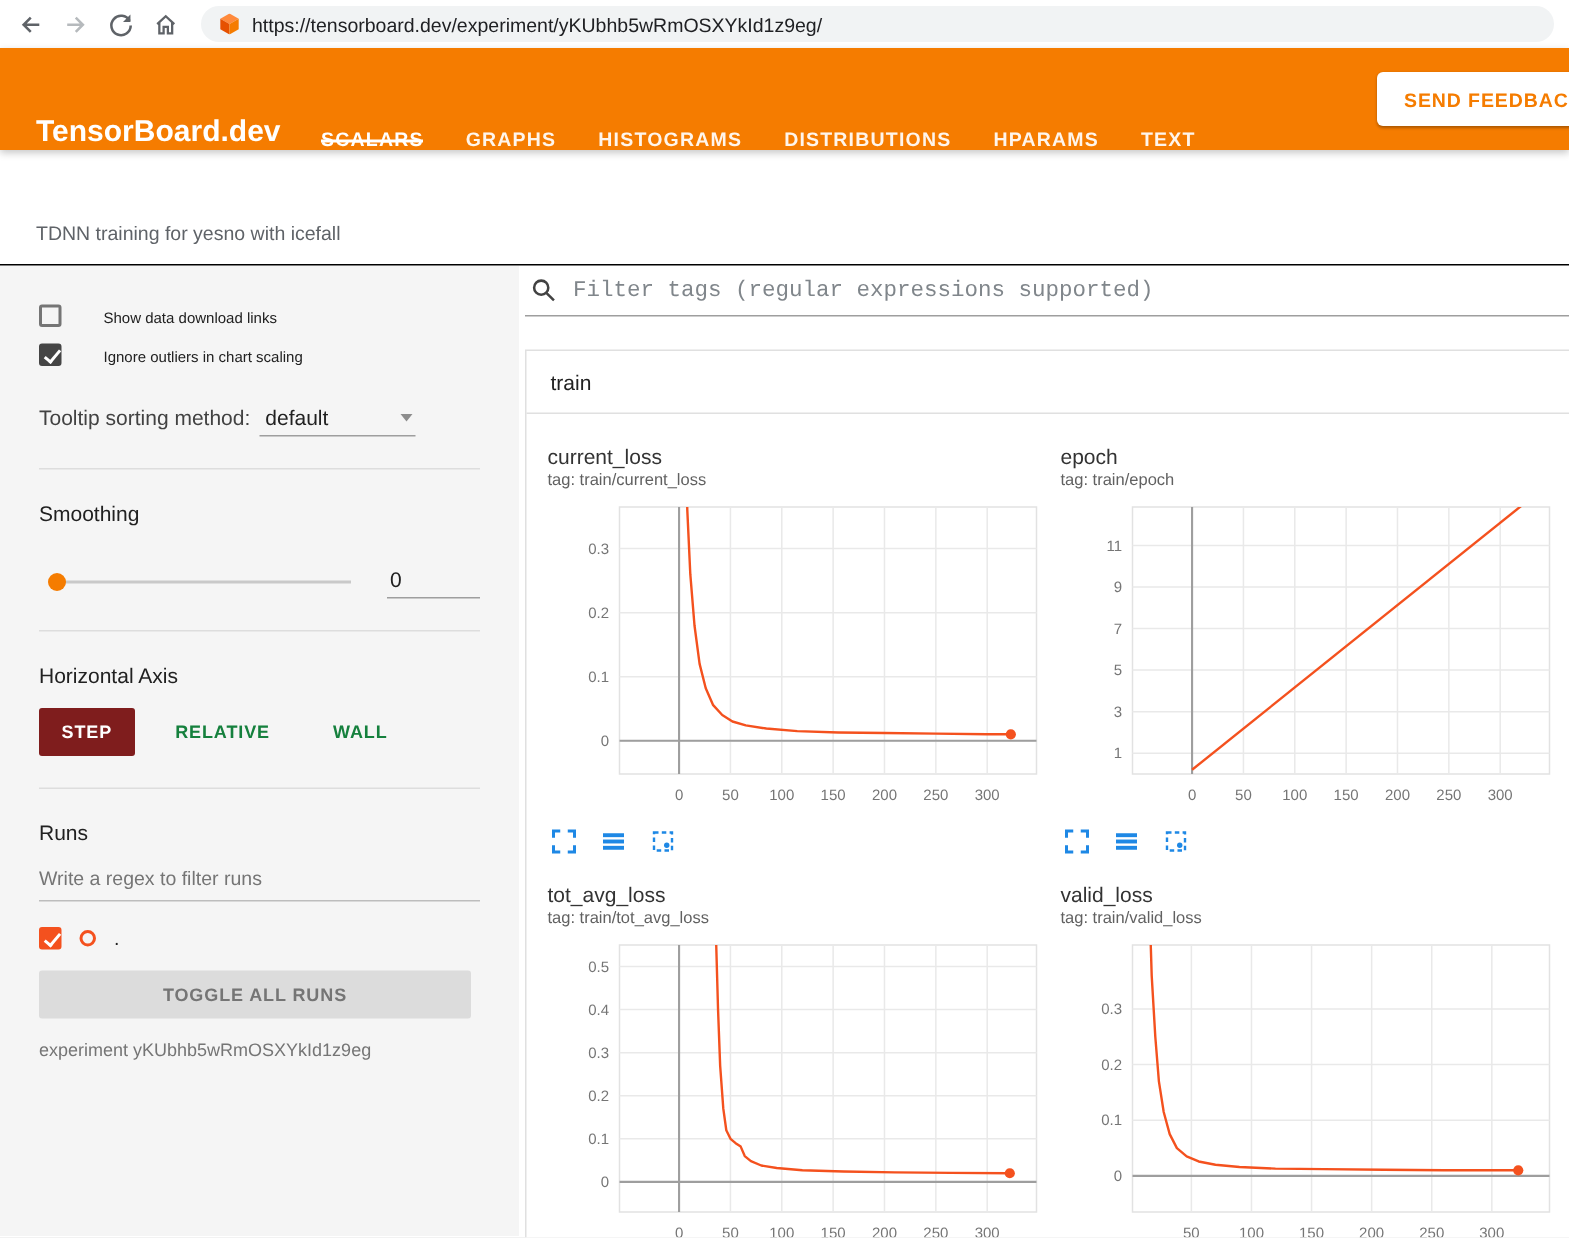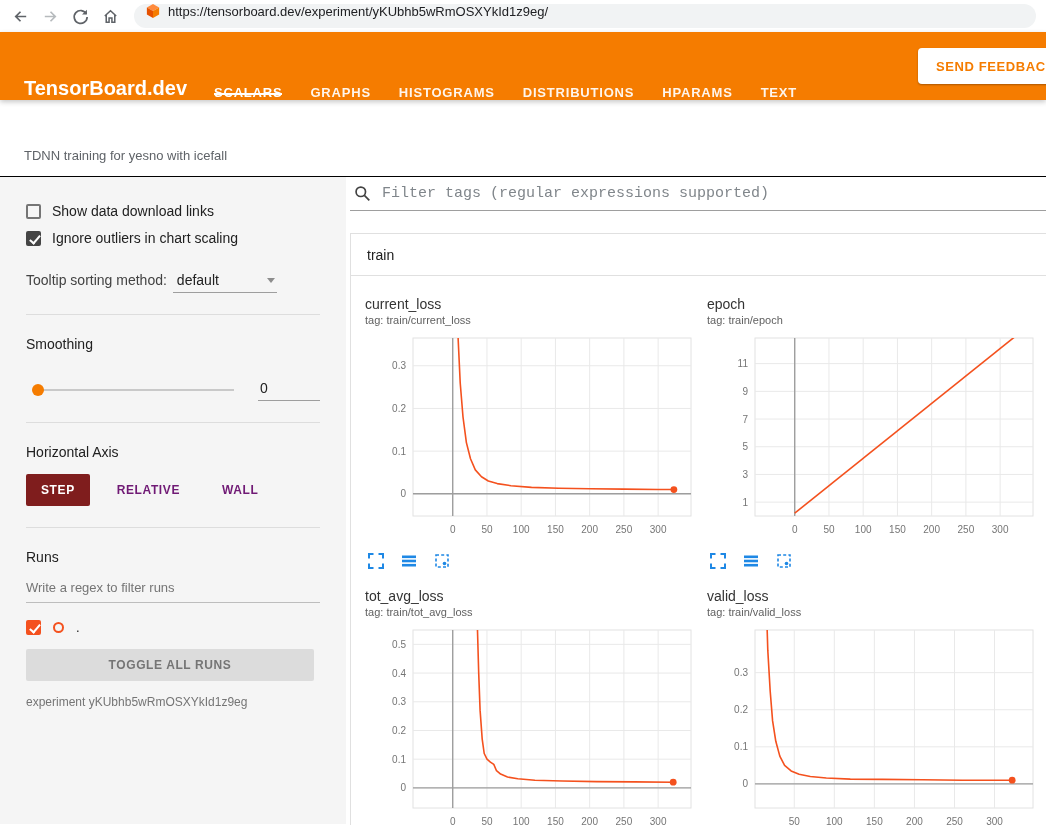--- a/index.html
+++ b/index.html
@@ -4,57 +4,57 @@
 <style>
   *{box-sizing:border-box}
   html,body{margin:0;padding:0}
   body{font-family:"Liberation Sans","DejaVu Sans",sans-serif;background:#ddd}
   .page{width:1046px;height:825px;overflow:hidden;position:relative;background:#fff}
 
   
   .browser-bar{height:32px;display:flex;align-items:center;padding:0 10px 0 6px;gap:2px;background:#fff}
   .nav-ic{width:28px;height:28px;display:flex;align-items:center;justify-content:center;border-radius:50%;cursor:pointer;flex:none}
   .nav-ic svg{width:19px;height:19px}
-  .url-bar{flex:1;height:24px;background:#f1f3f4;border-radius:12px;display:flex;align-items:flex-start;gap:8px;padding:0 12px;margin-left:8px;cursor:text}
+  .url-bar{flex:1;height:24px;background:#f1f3f4;border-radius:12px;display:flex;align-items:center;gap:8px;padding:0 12px;margin-left:8px;cursor:text}
   .url-bar svg{width:14px;height:14px;flex:none}
   .url-text{font-size:13px;color:#202124;white-space:nowrap}
 
   
   .app-header{height:68px;background:var(--orange);display:flex;align-items:flex-end;position:relative;box-shadow:0 2px 5px rgba(0,0,0,.22);z-index:5}
   .brand{display:flex;align-items:center;padding-left:24px;color:#fff;font-size:20px;font-weight:700;width:200px;flex:none}
   .tabs{display:flex}
   .tab{display:flex;align-items:center;padding:0 14px;color:rgba(255,255,255,.92);font-size:13px;font-weight:600;letter-spacing:.8px;position:relative;cursor:pointer;white-space:nowrap}
   .tab.active{color:#fff}
   .tab.active::after{content:"";position:absolute;left:14px;right:14px;bottom:5px;height:2px;background:#fff}
   .feedback-btn{position:absolute;left:918px;top:16px;height:36px;background:#fff;color:var(--orange);border:none;border-radius:4px;font-family:inherit;font-size:13px;font-weight:700;letter-spacing:.6px;padding:0 18px;white-space:nowrap;cursor:pointer;box-shadow:0 1px 2px rgba(0,0,0,.3)}
 
   
   .subheader{height:77px;background:#fff;position:relative;border-bottom:1px solid #000000}
   .exp-title{position:absolute;left:24px;bottom:13px;font-size:13px;color:#5f6368}
 
   .content{display:flex;height:647px}
 
   
   .sidebar{width:346px;flex:none;background:#f5f5f5;padding:26px 26px 0}
-  .check-row{display:flex;align-items:flex-end;gap:11px;margin-bottom:11px;font-size:14px;color:#212121;cursor:pointer}
+  .check-row{display:flex;align-items:flex-end;gap:28px;margin-bottom:11px;font-size:10px;color:#212121;cursor:pointer}
   .cb{width:15px;height:15px;border:2px solid #757575;border-radius:2px;background:transparent;position:relative;flex:none}
   .cb.checked{background:#454545;border-color:#454545}
   .cb.run-cb{background:var(--run);border-color:var(--run)}
   .cb.checked::after,.cb.run-cb::after{content:"";position:absolute;left:4px;top:0;width:4px;height:9px;border:solid #fff;border-width:0 2px 2px 0;transform:rotate(40deg)}
   .tooltip-row{display:flex;align-items:baseline;margin-top:24px;font-size:14px;color:#424242}
   .select{margin-left:6px;display:inline-block;min-width:104px;border-bottom:1px solid #9e9e9e;padding:2px 22px 4px 4px;font-size:14px;color:#212121;position:relative;cursor:pointer}
   .caret{position:absolute;right:2px;top:8px;width:0;height:0;border-left:4.5px solid transparent;border-right:4.5px solid transparent;border-top:5px solid #8d8d8d}
   .divider{border:none;border-top:1px solid #ddd;margin:21px 0}
   .side-label{font-size:14px;color:#212121}
   .slider-row{display:flex;align-items:center;margin-top:26px}
   .slider{flex:1;height:2px;background:#c9c9c9;position:relative;margin:0 8px 0 8px;cursor:pointer}
   .slider-thumb{position:absolute;left:-2px;top:-5px;width:12px;height:12px;border-radius:50%;background:var(--orange)}
   .slider-value{width:62px;margin-left:16px;border-bottom:1px solid #9e9e9e;font-size:14px;color:#212121;padding:2px 2px 4px;cursor:text;flex:none}
   .axis-btns{display:flex;align-items:center;gap:12px;margin-top:14px}
-  .axis-btn{border:none;font-family:inherit;font-size:12px;font-weight:600;letter-spacing:.6px;padding:9px 15px;background:transparent;color:#701a75;cursor:pointer;border-radius:2px}
+  .axis-btn{border:none;font-family:inherit;font-size:12px;font-weight:600;letter-spacing:.6px;padding:9px 15px;background:transparent;color:#15803d;cursor:pointer;border-radius:2px}
   .axis-btn.active{background:#7f1d1d;color:#fff}
   .runs-filter{width:100%;border:none;border-bottom:1px solid #bdbdbd;background:transparent;font-family:inherit;font-size:13px;color:#212121;padding:7px 0;outline:none;margin-top:8px}
   .runs-filter::placeholder{color:#757575}
   .run-row{display:flex;align-items:center;gap:12px;margin-top:17px}
   .run-swatch{width:11px;height:11px;border:2px solid var(--run);border-radius:50%;flex:none}
   .run-name{font-size:13px;color:#212121}
   .toggle-btn{display:block;width:288px;margin-top:14px;border:none;background:#dcdcdc;color:#757575;font-family:inherit;font-size:12px;font-weight:600;letter-spacing:.6px;padding:9px 0;text-align:center;cursor:pointer;border-radius:2px}
   .exp-id{margin-top:14px;font-size:12px;color:#757575}
 
   

